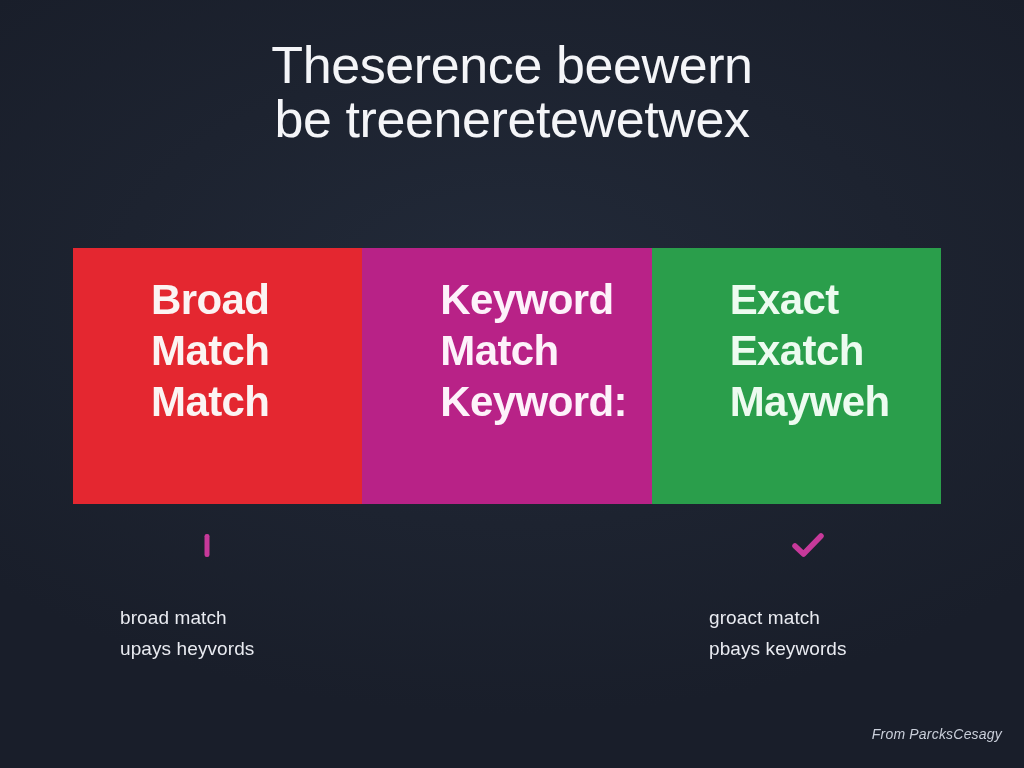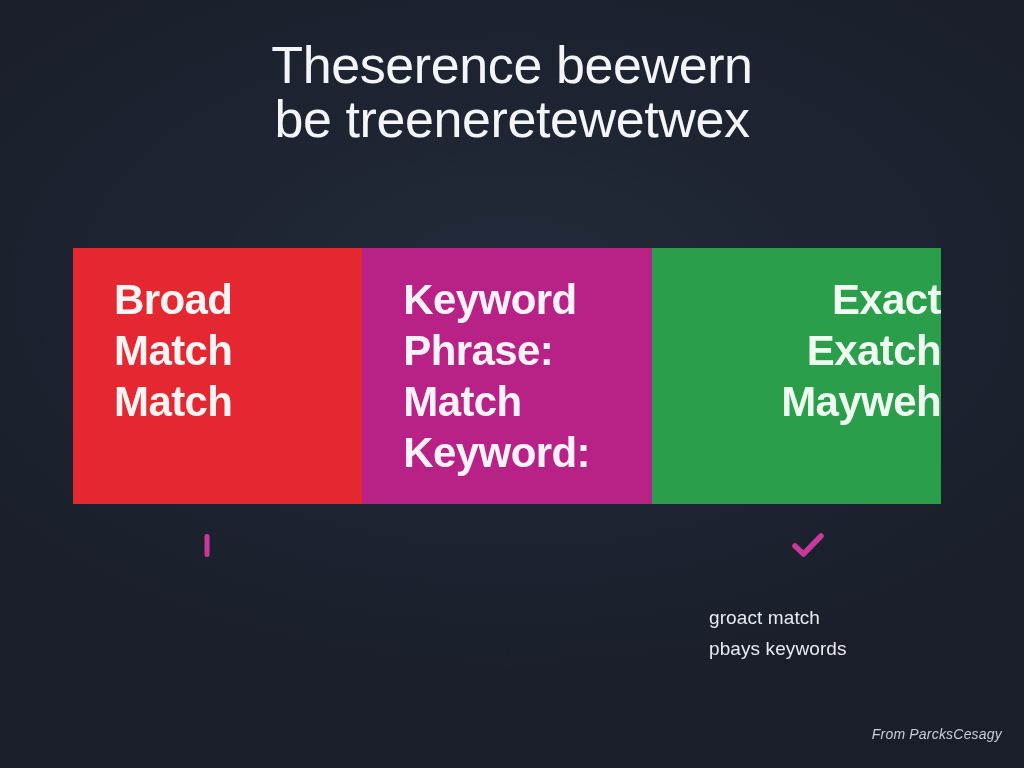--- a/index.html
+++ b/index.html
@@ -54,38 +54,38 @@
     height: 256px;
     display: flex;
     flex-direction: row;
     justify-content: space-between;
     align-items: stretch;
   }
   .card {
     width: 323px;
     height: 256px;
     box-sizing: border-box;
-    padding: 26px 0 0 41px;
+    padding: 26px 0 0 78px;
     overflow: hidden;
     position: relative;
   }
   .card-line {
     display: block;
     color: #fbf4f3;
     font-size: 42px;
     font-weight: bold;
     line-height: 51px;
     letter-spacing: -0.6px;
     white-space: nowrap;
   }
   .card--broad  { background: #e42730; }
   .card--phrase { background: #b82287; }
   .card--exact  { background: #2a9e4b; }
   .card--phrase .card-line { color: #fdf2fa; }
-  .card--exact  .card-line { color: #edfbf0; text-align: right; }
+  .card--exact  .card-line { color: #edfbf0; }
 
   
   .captions-row {
     position: absolute;
     left: 73px;
     top: 520px;
     width: 868px;
     height: 150px;
     display: flex;
     flex-direction: row;
@@ -148,41 +148,44 @@
   <div class="cards-row">
 
     <div class="card card--broad">
       <span class="card-line">Broad</span>
       <span class="card-line">Match</span>
       <span class="card-line">Match</span>
     </div>
 
     <div class="card card--phrase">
       <span class="card-line">Keyword</span>
-      <span class="card-line">Phrase:</span>
       <span class="card-line">Match</span>
       <span class="card-line">Keyword:</span>
     </div>
 
     <div class="card card--exact">
       <span class="card-line">Exact</span>
       <span class="card-line">Exatch</span>
       <span class="card-line">Mayweh</span>
     </div>
 
   </div>
 
   <div class="captions-row">
 
     <div class="caption-col caption-col--broad">
       <div class="mark">
         <svg width="10" height="26" viewBox="0 0 10 26" aria-hidden="true">
           <rect x="2.5" y="1" width="5" height="23" rx="2.2" fill="#c7399a"></rect>
         </svg>
       </div>
+      <div class="caption-text">
+        <span class="caption-line">broad match</span>
+        <span class="caption-line">upays heyvords</span>
+      </div>
     </div>
 
     <div class="caption-col caption-col--phrase">
       <div class="mark">
         <svg width="34" height="26" viewBox="0 0 34 26" aria-hidden="true">
           <path d="M4 13 L12.5 21 L30 3" fill="none" stroke="#c7399a" stroke-width="5.5" stroke-linecap="round" stroke-linejoin="round"></path>
         </svg>
       </div>
       <div class="caption-text">
         <span class="caption-line">groact match</span>

